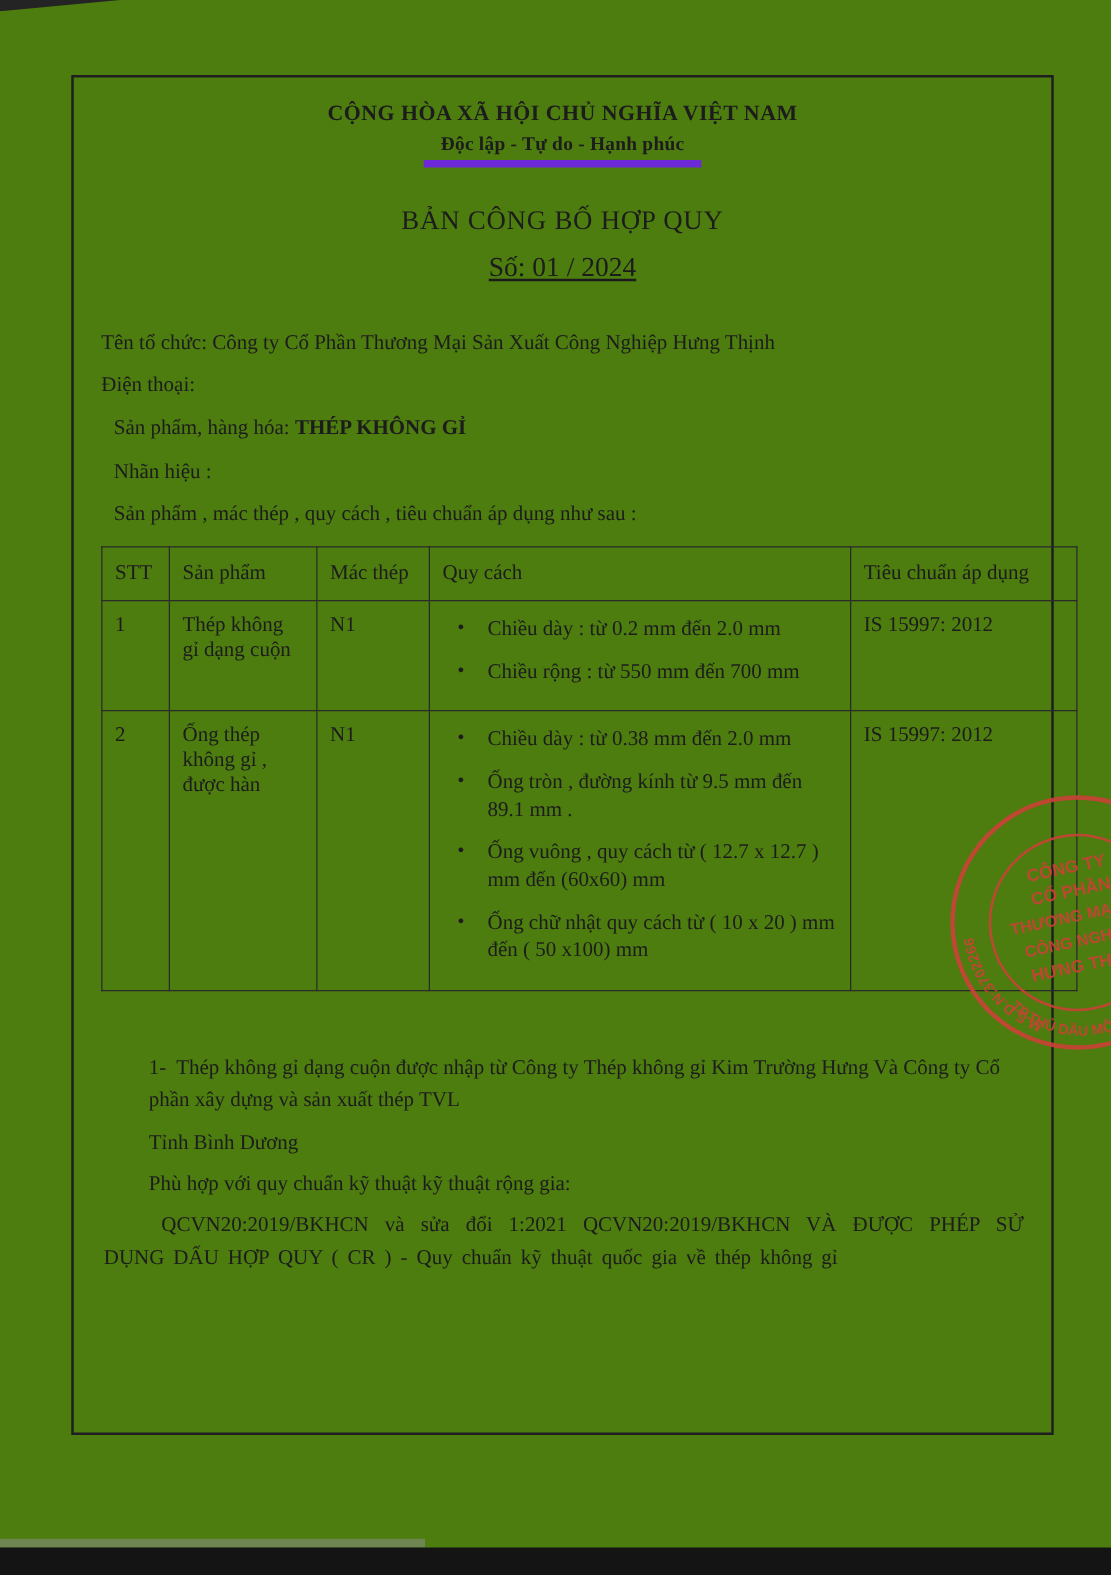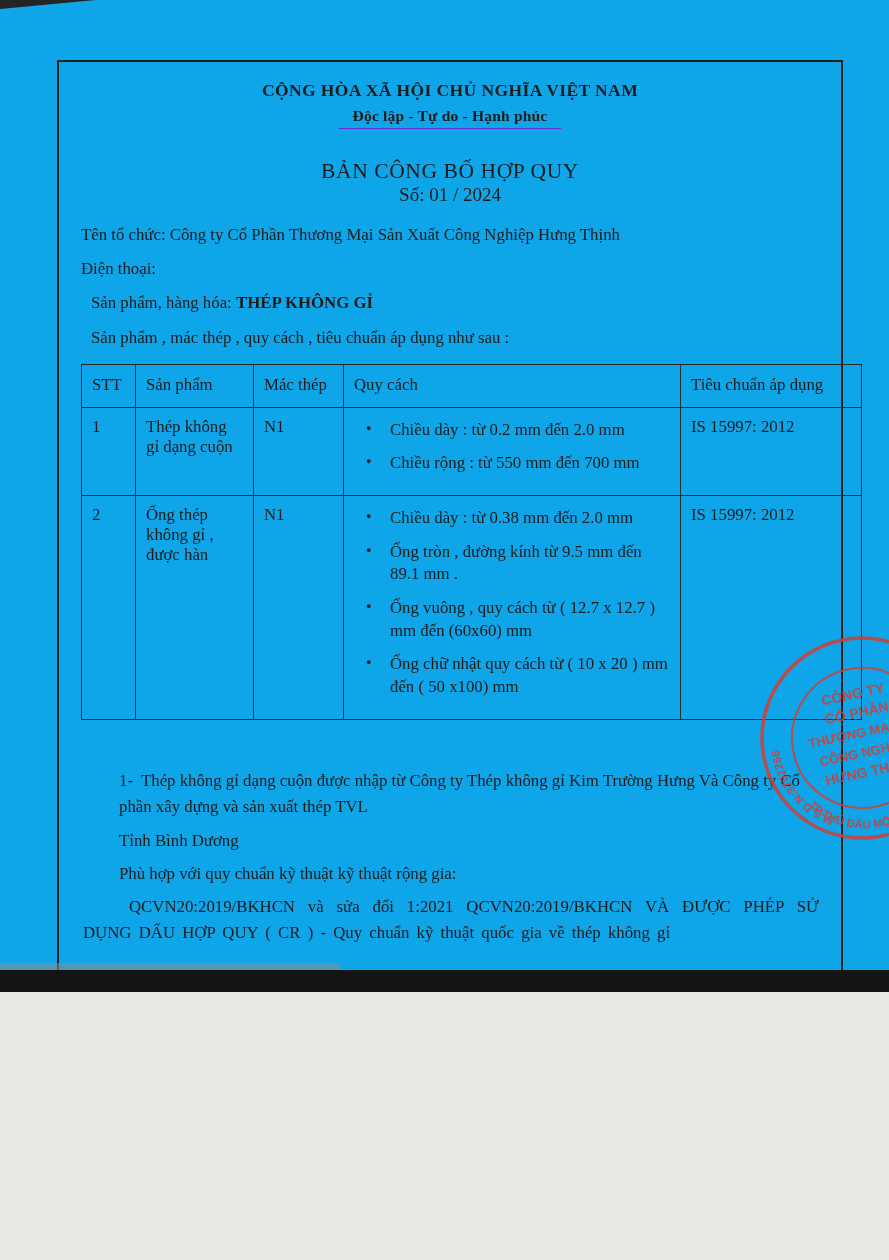--- a/index.html
+++ b/index.html
@@ -1,19 +1,19 @@
 <!DOCTYPE html>
 <html><head>
 <meta charset="utf-8">
 <style>
   html,body{margin:0;padding:0;background:#e8e8e4;}
   .page{
     position:relative;
-    width:889px;height:992px;
-    background:#0ea5e9;
+    width:889px;height:1260px;
+    background:#4d7c0f;
     overflow:hidden;
     font-family:"Liberation Serif","DejaVu Serif",serif;
     color:#1c1c1c;
   }
   
   .artifact-top-left{
     position:absolute;top:0;left:0;width:96px;height:9px;
     background:#242424;
     clip-path:polygon(0 0,96px 0,0 9px);
   }
@@ -28,26 +28,26 @@
     position:absolute;left:57px;top:60px;width:786px;height:1088px;
     border:2px solid #1f1f1f;
     box-sizing:border-box;
     padding:14px 22px 18px 22px;
   }
   .center{text-align:center;}
   .country{font-weight:bold;font-size:17.5px;letter-spacing:.4px;margin-top:4px;}
   .motto-wrap{margin-top:6px;}
   .motto{
     display:inline-block;font-weight:bold;font-size:15.5px;
-    border-bottom:1px solid #6d28d9;padding:0 14px 3px 14px;letter-spacing:.2px;
+    border-bottom:6px solid #6d28d9;padding:0 14px 3px 14px;letter-spacing:.2px;
   }
   .doc-title{font-weight:normal;font-size:21.5px;letter-spacing:.6px;margin-top:30px;}
-  .doc-number{font-size:19px;margin-top:0;}
+  .doc-number{font-size:22px;margin-top:12px;text-decoration:underline;}
   .para{font-size:16.8px;line-height:1.5;margin:9px 0 0 0;}
-  .para.first{margin-top:16px;}
+  .para.first{margin-top:34px;}
   .para.indented{margin-left:10px;}
   .bold{font-weight:bold;}
   
   table.spec{
     border-collapse:collapse;table-layout:fixed;width:780px;margin:14px 0 0 0;
     font-size:16.8px;
     border-radius:28px;
   }
   table.spec th, table.spec td{
     border:1.7px solid #2a2a2a;
@@ -96,20 +96,21 @@
     <div class="center motto-wrap">
       <span class="motto">Độc lập - Tự do - Hạnh phúc</span>
     </div>
 
     <div class="center doc-title">BẢN CÔNG BỐ HỢP QUY</div>
     <div class="center doc-number">Số: 01 / 2024</div>
 
     <p class="para first">Tên tổ chức: Công ty Cổ Phần Thương Mại Sản Xuất Công Nghiệp Hưng Thịnh</p>
     <p class="para">Điện thoại:</p>
     <p class="para indented"><span>Sản phẩm, hàng hóa: </span><span class="bold">THÉP KHÔNG GỈ</span></p>
+    <p class="para indented">Nhãn hiệu :</p>
     <p class="para indented">Sản phẩm , mác thép , quy cách , tiêu chuẩn áp dụng như sau :</p>
 
     <table class="spec">
       <colgroup>
         <col class="col-stt">
           <col class="col-product">
           <col class="col-grade">
           <col class="col-spec">
           <col class="col-std">
       </colgroup>

